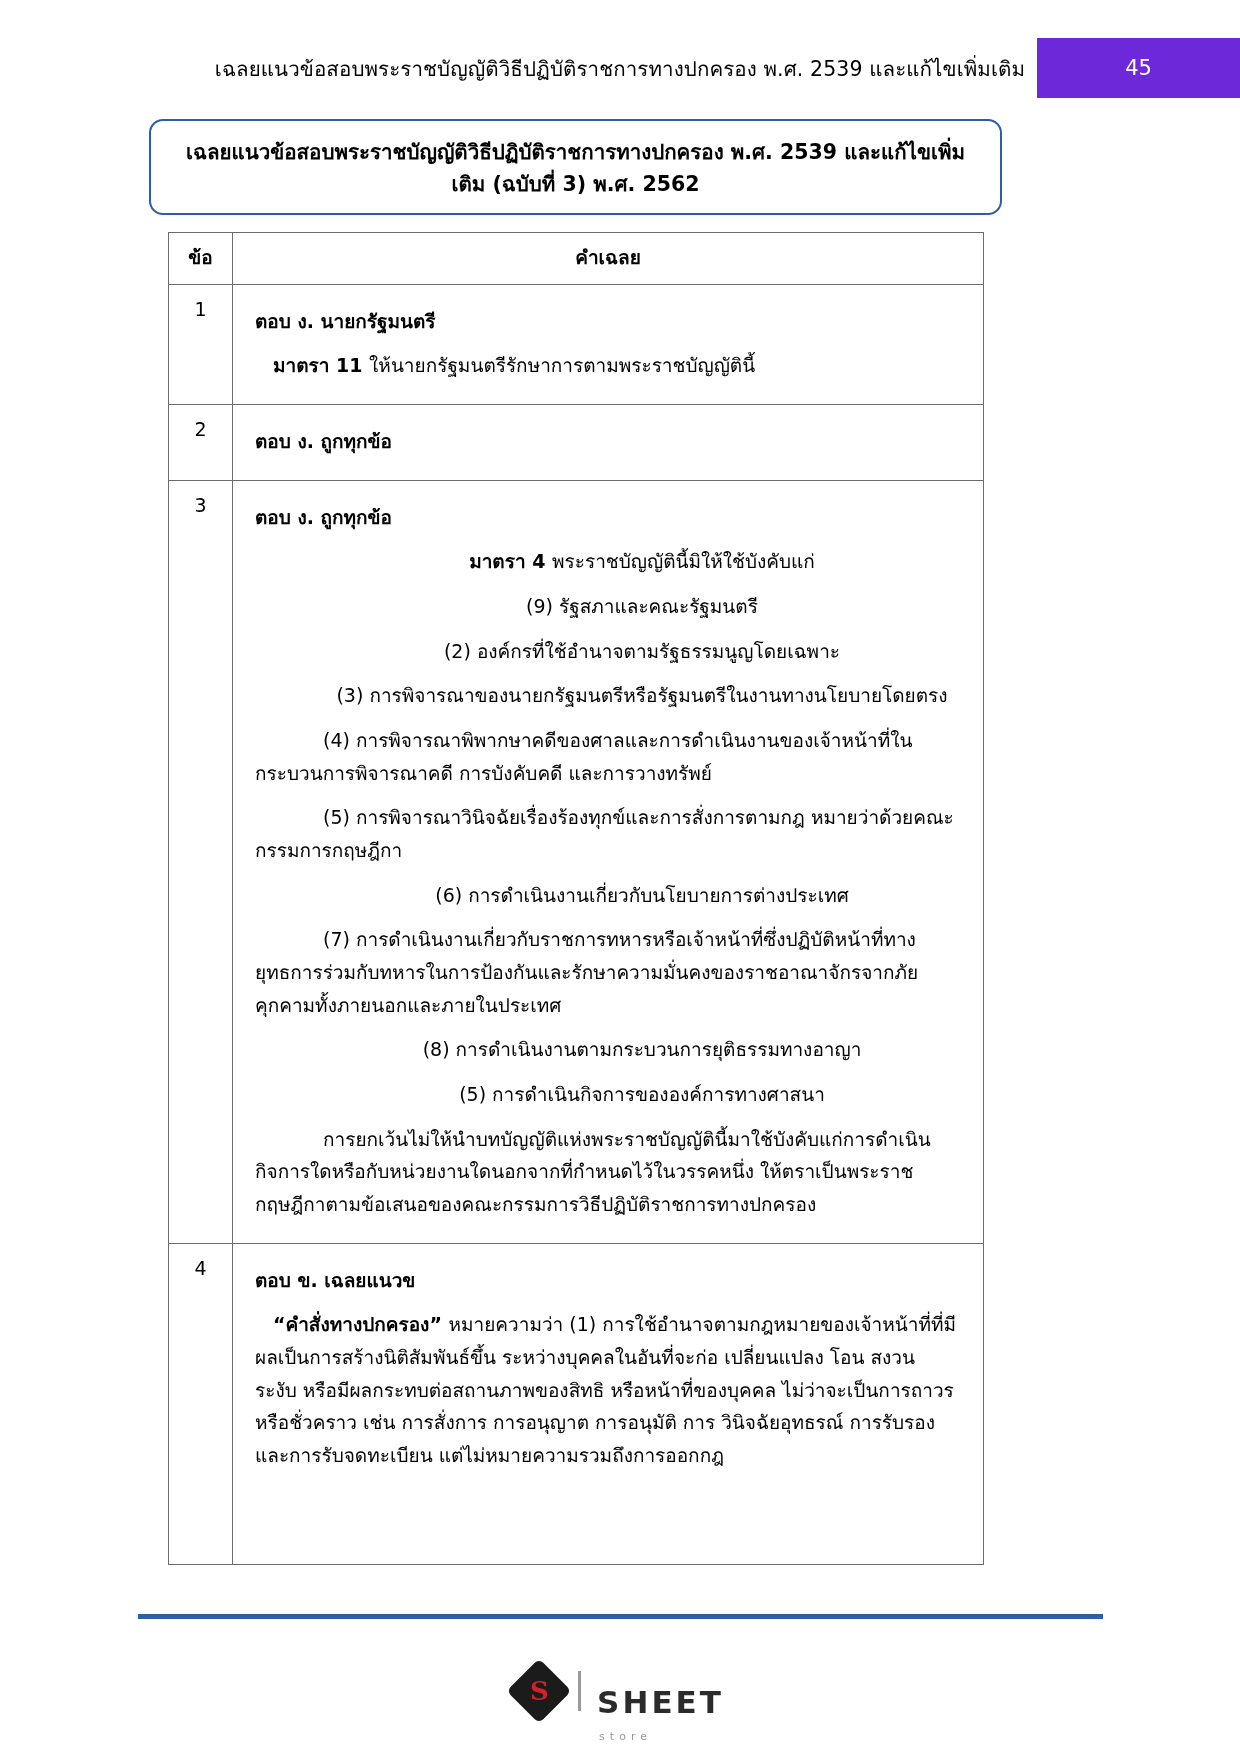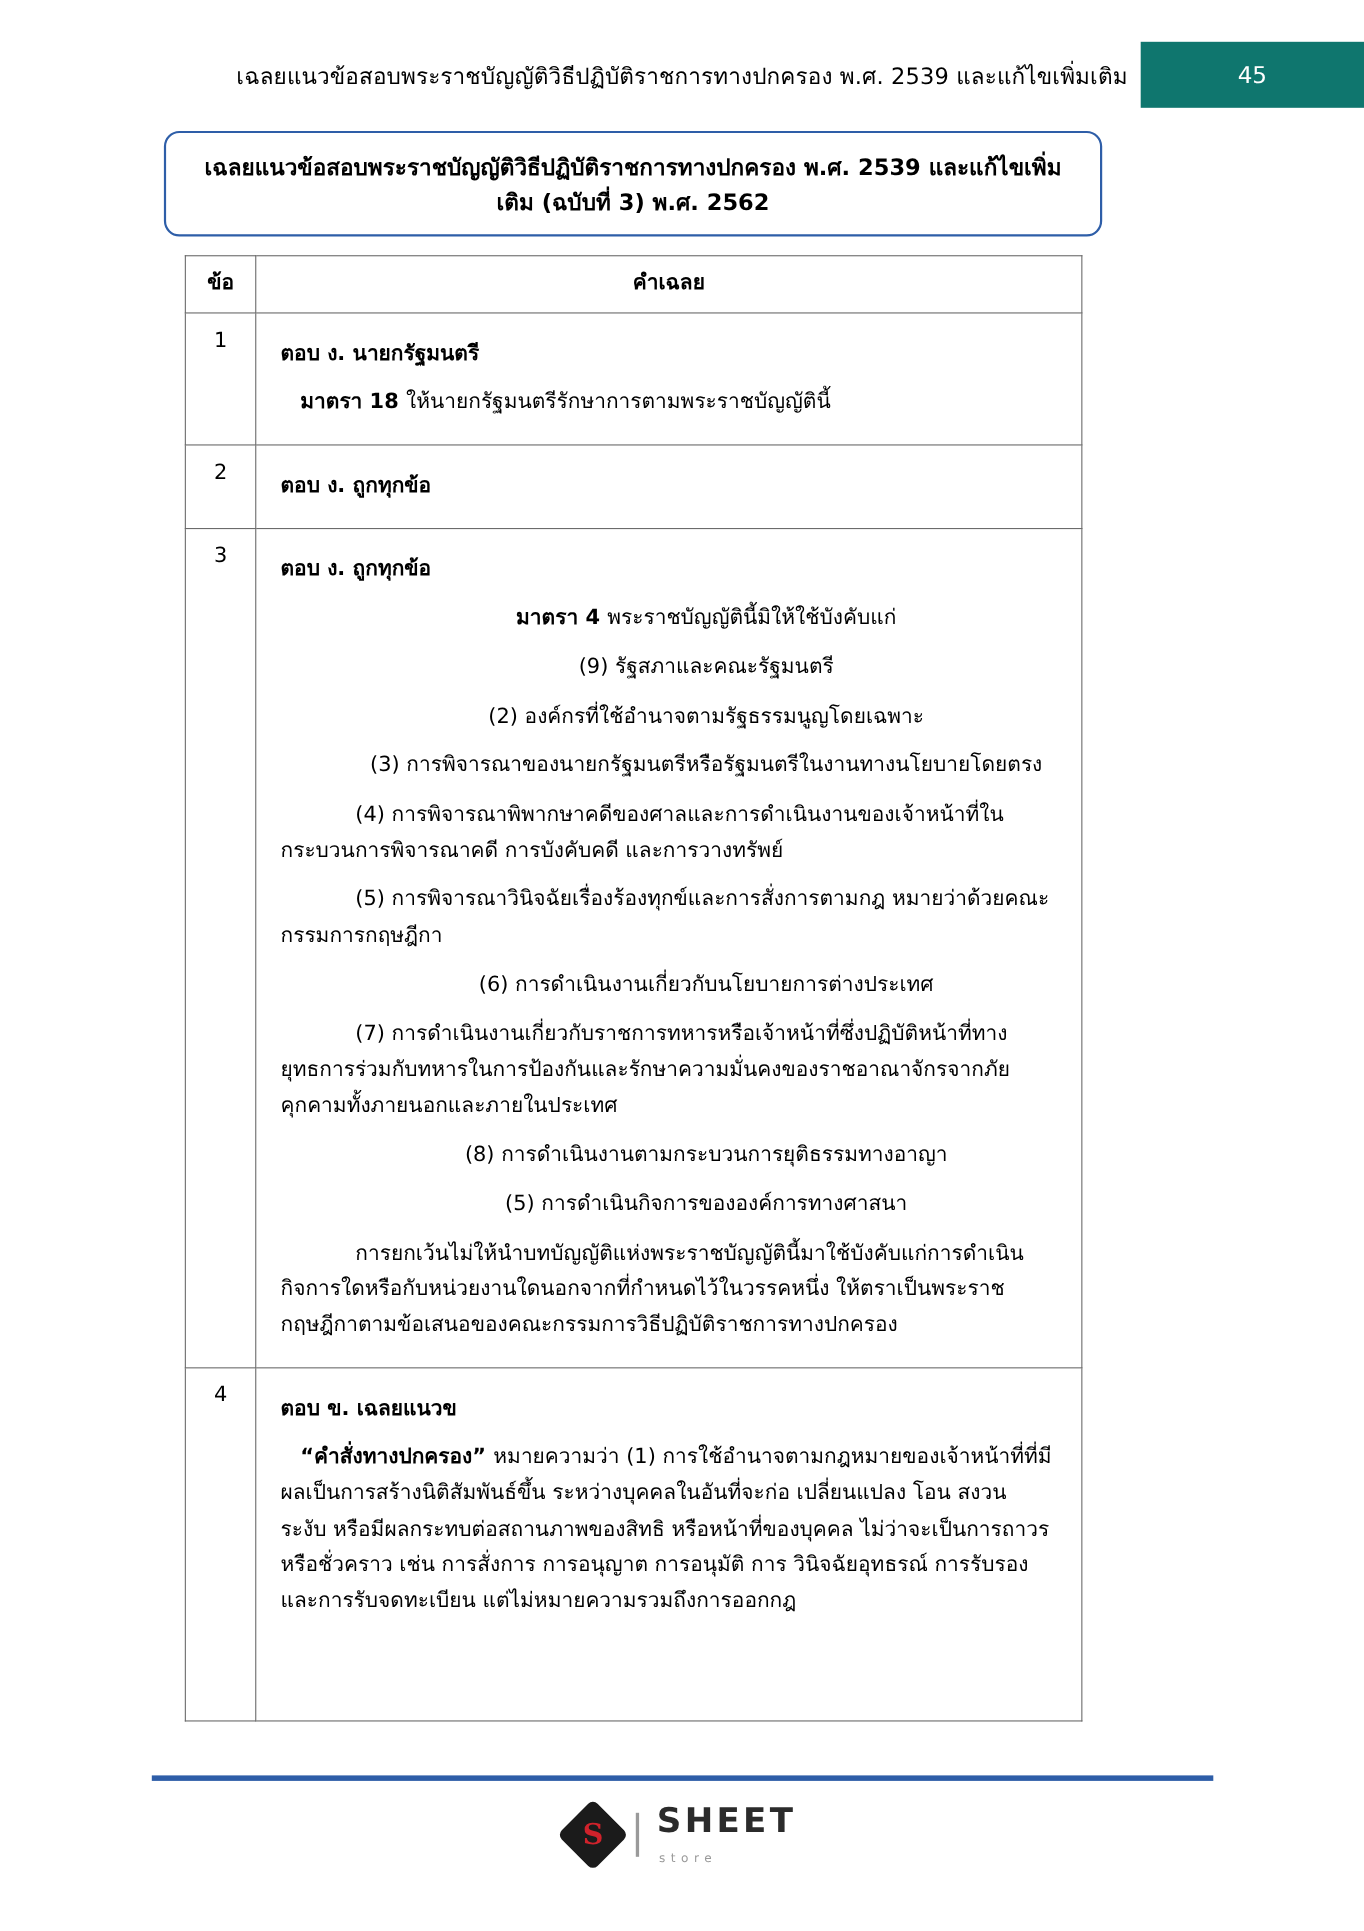--- a/index.html
+++ b/index.html
@@ -33,21 +33,21 @@
     font-size: 20.5px;
     line-height: 1.3;
     letter-spacing: 0.1px;
   }
   .page-number-box {
     position: absolute;
     top: 38px;
     right: 0px;
     width: 203px;
     height: 60px;
-    background: #0f766e;
+    background: #6d28d9;
     color: #ffffff;
     display: flex;
     align-items: center;
     justify-content: center;
     font-size: 21px;
   }
 
   
   .title-card {
     position: absolute;
@@ -146,20 +146,21 @@
     background: #9a9a9a;
     margin: 0 6px;
   }
   .logo-text { line-height: 1; }
   .logo-text .lt-main {
     font-size: 31px;
     letter-spacing: 3px;
     color: #2b2b2b;
     font-weight: bold;
     display: block;
+    margin-top: 47px;
   }
   .logo-text .lt-sub {
     font-size: 11px;
     letter-spacing: 5px;
     color: #9a9a9a;
     display: block;
     margin-top: 13px;
     margin-left: 2px;
   }
 </style>
@@ -186,21 +187,21 @@
     <tr>
       <th class="hdr">ข้อ</th>
       <th class="hdr">คำเฉลย</th>
     </tr>
   </thead>
   <tbody id="table-body">
       <tr>
         <td class="no">1</td>
         <td class="body">
           <p class="para ans-head">ตอบ ง. นายกรัฐมนตรี</p>
-          <p class="para indent-1"><span class="b">มาตรา 18 </span><span>ให้นายกรัฐมนตรีรักษาการตามพระราชบัญญัตินี้</span></p>
+          <p class="para indent-1"><span class="b">มาตรา 11 </span><span>ให้นายกรัฐมนตรีรักษาการตามพระราชบัญญัตินี้</span></p>
         </td>
       </tr>
       <tr>
         <td class="no">2</td>
         <td class="body">
           <p class="para ans-head">ตอบ ง. ถูกทุกข้อ</p>
         </td>
       </tr>
       <tr>
         <td class="no">3</td>

